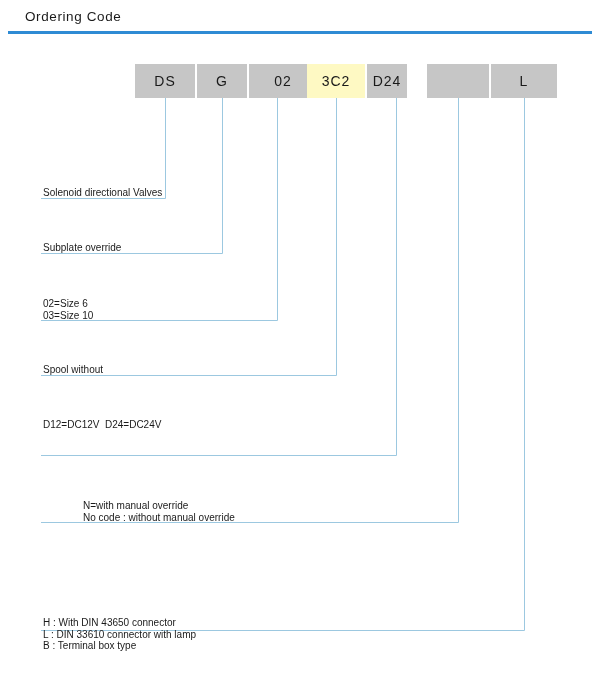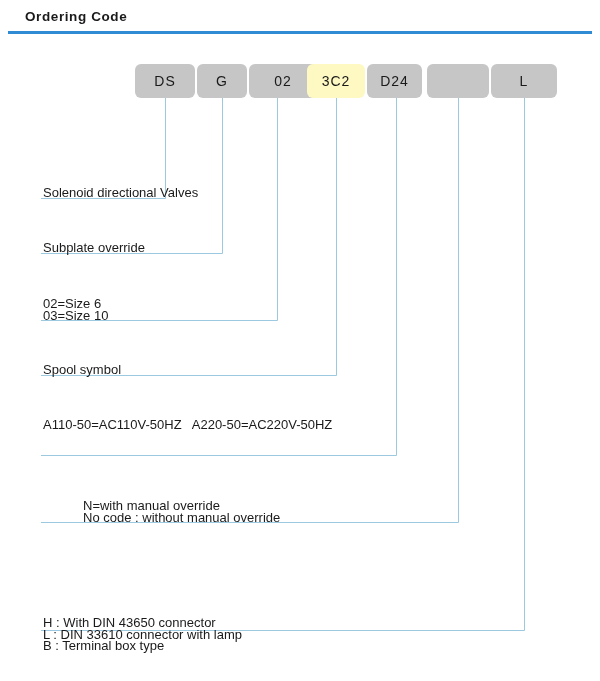--- a/index.html
+++ b/index.html
@@ -21,21 +21,21 @@
     position: absolute;
     left: 0; top: 0;
     width: 600px;
     height: 36px;
   }
   #page-title {
     position: absolute;
     left: 25px;
     top: 9px;
     font-size: 13.5px;
-    font-weight: bold;
+    font-weight: normal;
     letter-spacing: 0.6px;
     color: #1a1a1a;
     white-space: nowrap;
   }
   #title-rule {
     position: absolute;
     left: 8px;
     top: 31px;
     width: 584px;
     height: 2.5px;
@@ -50,21 +50,20 @@
     height: 34px;
   }
   .code-box {
     position: absolute;
     top: 0;
     height: 34px;
     background: #c6c6c6;
     display: flex;
     align-items: center;
     justify-content: center;
-    border-radius: 6px;
   }
   .code-box span {
     font-size: 14px;
     font-weight: normal;
     letter-spacing: 1px;
     color: #1a1a1a;
     line-height: 1;
   }
 
   
@@ -73,21 +72,21 @@
     left: 0; top: 0;
     width: 600px;
     height: 681px;
     pointer-events: none;
   }
 
   
   .desc {
     position: absolute;
     left: 43px;
-    font-size: 13px;
+    font-size: 10px;
     color: #1a1a1a;
     line-height: 11.5px;
     white-space: pre;
   }
   .desc .line { display: block; }
 </style>
 </head>
 <body>
 
 <div id="header">
@@ -111,32 +110,32 @@
     </div>
     <div class="code-box" style="left: 197px; width: 50px; background: rgb(198, 198, 198);">
       <span>G</span>
     </div>
     <div class="code-box" style="left: 249px; width: 68px; background: rgb(198, 198, 198);">
       <span>02</span>
     </div>
     <div class="code-box" style="left: 307px; width: 58px; background: #fef9c3;">
       <span>3C2</span>
     </div>
-    <div class="code-box" style="left: 367px; width: 55px; background: rgb(198, 198, 198);">
+    <div class="code-box" style="left: 367px; width: 40px; background: rgb(198, 198, 198);">
       <span>D24</span>
     </div>
     <div class="code-box" style="left: 427px; width: 62px; background: rgb(198, 198, 198);">
       <span></span>
     </div>
     <div class="code-box" style="left: 491px; width: 66px; background: rgb(198, 198, 198);">
       <span>L</span>
     </div>
   </div>
 
 <div id="descriptions">
     <div class="desc" style="top: 187px;"><span class="line">Solenoid directional Valves</span></div>
     <div class="desc" style="top: 242px;"><span class="line">Subplate override</span></div>
     <div class="desc" style="top: 298px;"><span class="line">02=Size 6</span><span class="line">03=Size 10</span></div>
-    <div class="desc" style="top: 364px;"><span class="line">Spool symbol</span></div>
-    <div class="desc" style="top: 419px;"><span class="line">A110-50=AC110V-50HZ   A220-50=AC220V-50HZ</span></div>
+    <div class="desc" style="top: 364px;"><span class="line">Spool without</span></div>
+    <div class="desc" style="top: 419px;"><span class="line">D12=DC12V  D24=DC24V</span></div>
     <div class="desc" style="top: 500px; margin-left: 40px;"><span class="line">N=with manual override</span><span class="line">No code : without manual override</span></div>
     <div class="desc" style="top: 617px;"><span class="line">H : With DIN 43650 connector</span><span class="line">L : DIN 33610 connector with lamp</span><span class="line">B : Terminal box type</span></div>
   </div>
 
 </body></html>

